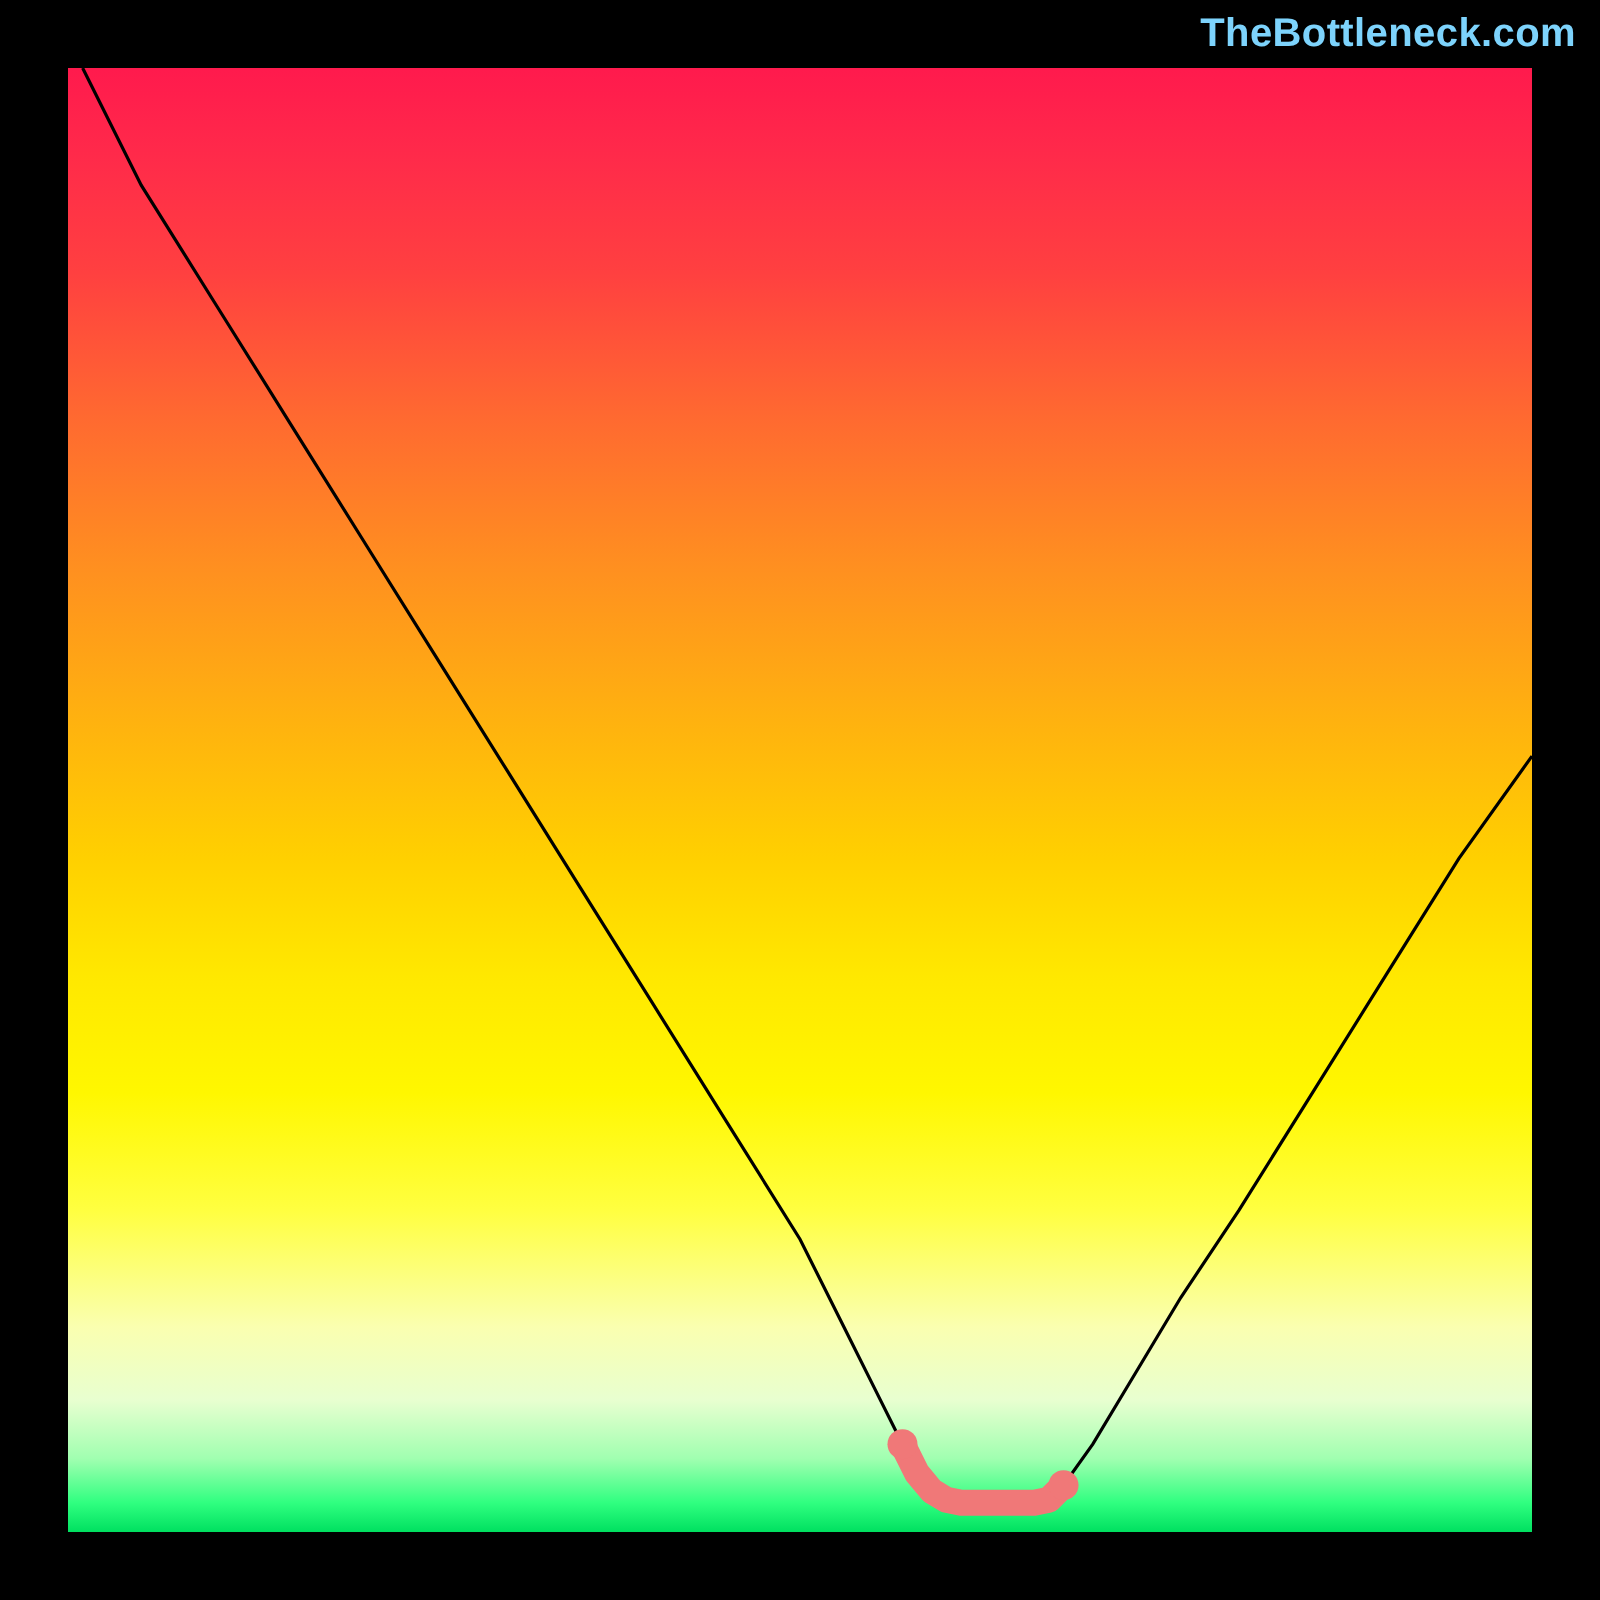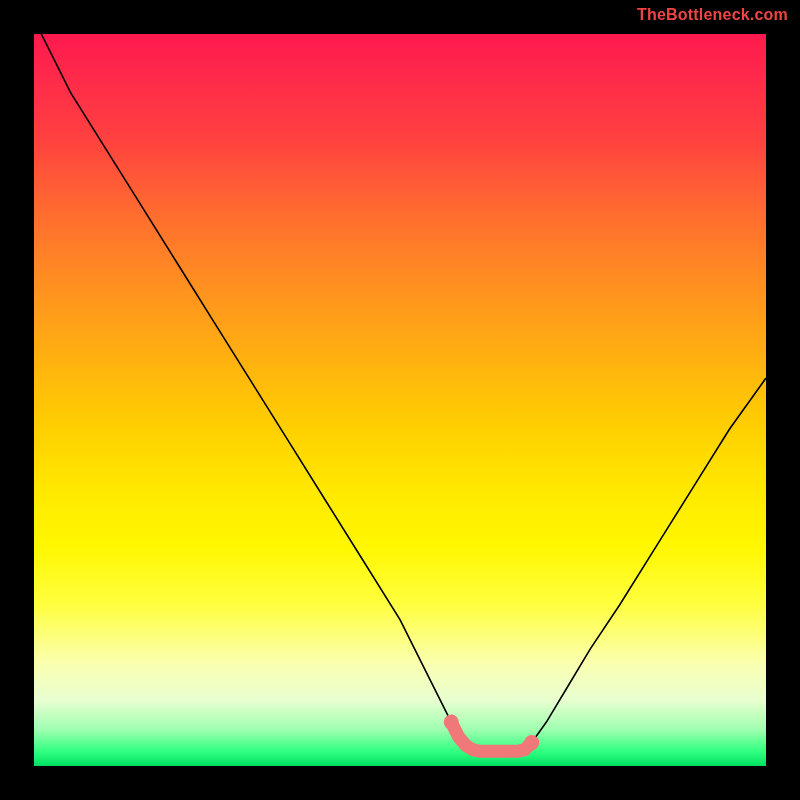--- a/index.html
+++ b/index.html
@@ -41,23 +41,23 @@
   }
   .svg-layer {
     position: absolute;
     inset: 0;
   }
   .watermark {
     position: absolute;
     top: 6px;
     right: 12px;
     font-family: Arial, Helvetica, sans-serif;
-    font-size: 16px;
+    font-size: 20px;
     font-weight: 600;
-    color: #ef4444;
+    color: #7dd3fc;
     letter-spacing: 0.2px;
   }
 </style>
 </head>
 <body>
 
 <div class="frame">
   <div class="plot-area">
     <div class="gradient-bg"></div>
     <svg class="svg-layer" id="curve-svg" viewBox="0 0 732 732" preserveAspectRatio="none">

